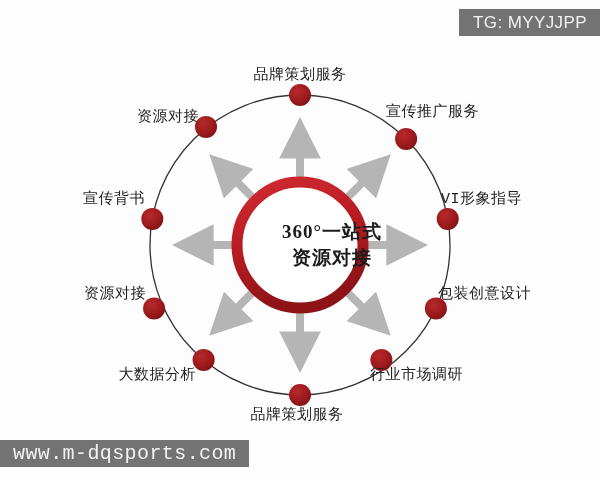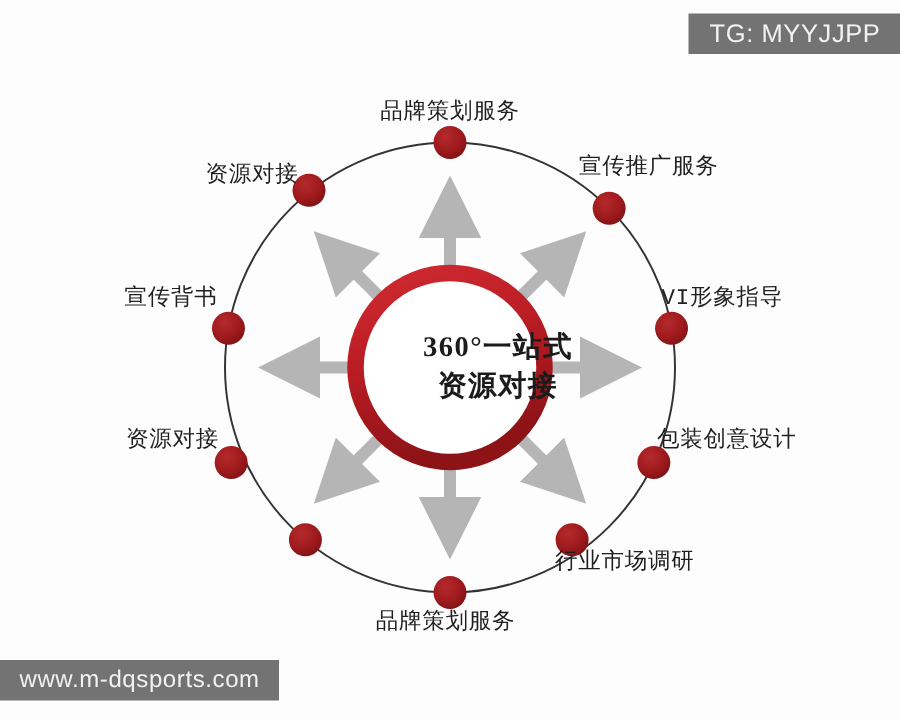--- a/index.html
+++ b/index.html
@@ -38,21 +38,22 @@
     right: 0px;
     height: 27px;
     padding: 0 13px 0 14px;
     font-size: 17px;
   }
   #badge-site {
     left: 0px;
     bottom: 13px;
     height: 27px;
     padding: 0 13px 0 13px;
-    font-size: 16px;
+    font-size: 20px;
+    font-family: Liberation Mono, monospace;
   }
   
   #wheel {
     position: absolute;
     left: 0;
     top: 0;
     width: 600px;
     height: 480px;
   }
   .node-label {
@@ -146,20 +147,21 @@
   <div class="node-label lbl-l" style="left:386px; top:112px;">宣传推广服务</div>
 
   <div class="node-label lbl-l" style="left:441px; top:199px;">VI形象指导</div>
 
   <div class="node-label lbl-l" style="left:438px; top:294px;">包装创意设计</div>
 
   <div class="node-label lbl-l" style="left:370px; top:375px;">行业市场调研</div>
 
   <div class="node-label lbl-c" style="left:297px; top:415px;">品牌策划服务</div>
 
+  <div class="node-label lbl-r" style="left:196px; top:375px;">大数据分析</div>
 
   <div class="node-label lbl-r" style="left:146px; top:294px;">资源对接</div>
 
   <div class="node-label lbl-r" style="left:145px; top:199px;">宣传背书</div>
 
   <div class="node-label lbl-r" style="left:199px; top:117px;">资源对接</div>
 
   <div class="badge" id="badge-tg">TG: MYYJJPP</div>
 
   <div class="badge" id="badge-site">www.m-dqsports.com</div>

